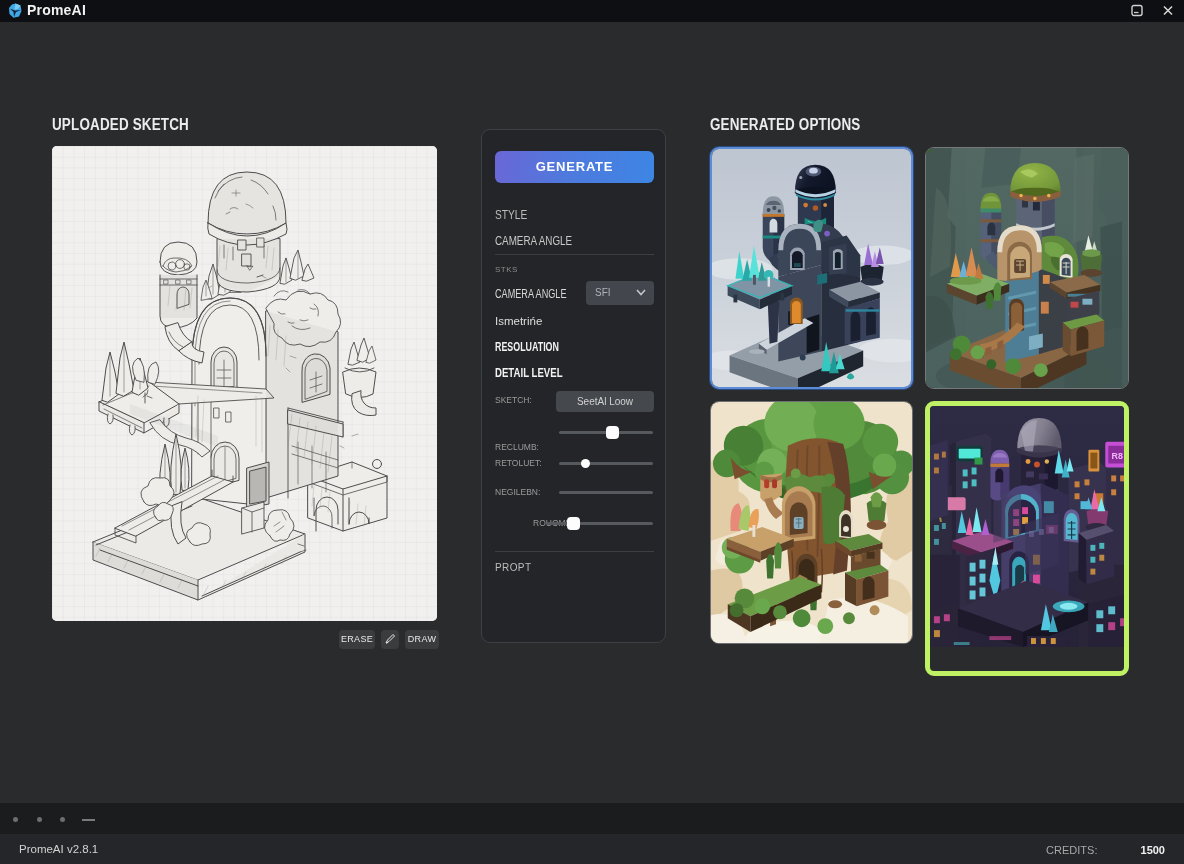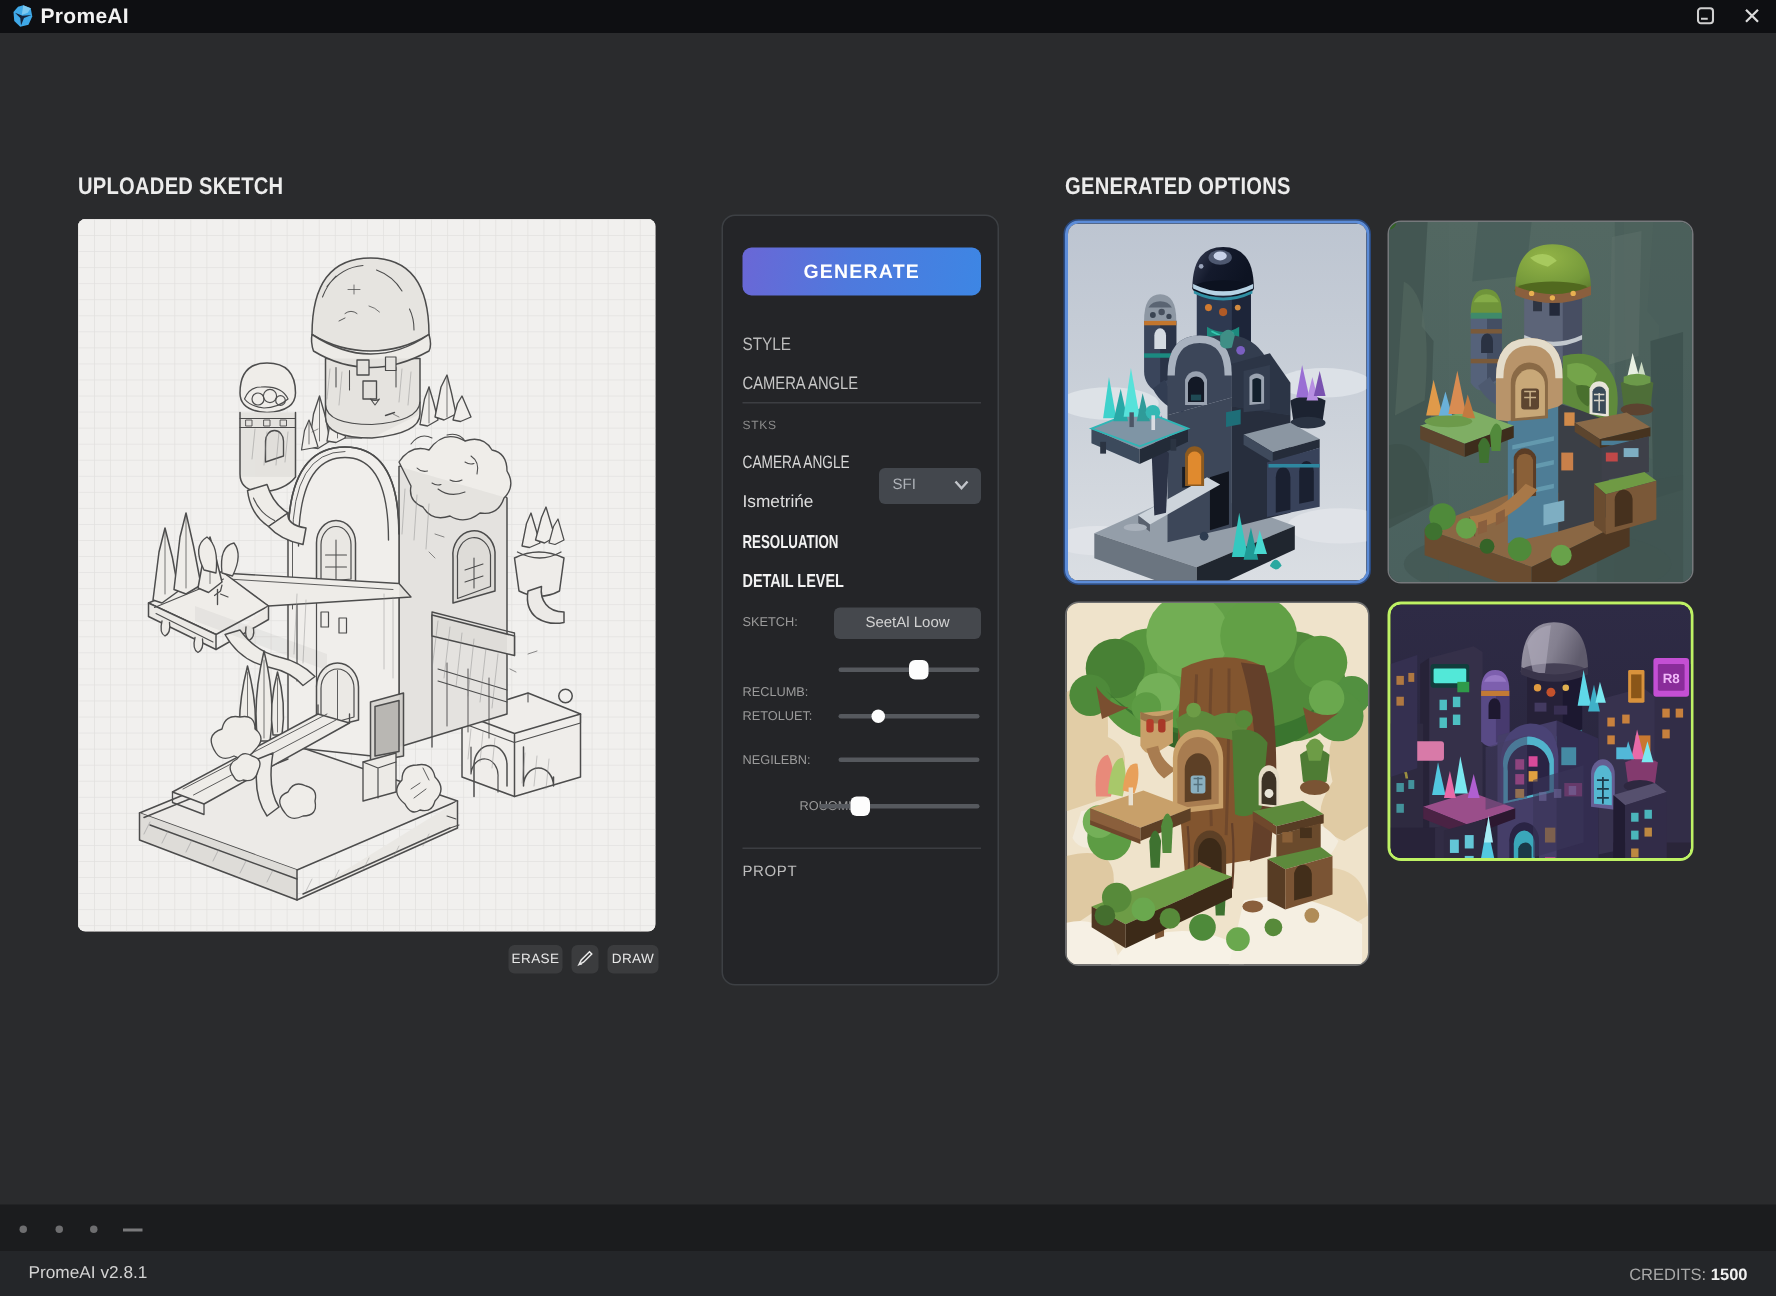--- a/index.html
+++ b/index.html
@@ -15,39 +15,39 @@
 
   
   .h1 { font-size:16px; font-weight:bold; color:#ececec; letter-spacing:0.2px; transform:scaleX(0.84); transform-origin:left center; }
 
   
   #sketch { left:52px; top:146px; width:385px; height:475px; background:#f1f0ee; border-radius:5px; overflow:hidden; }
 
   .tbtn { background:#3b3c3e; border-radius:4px; color:#e8e8e8; font-size:9px; font-weight:normal; text-align:center; letter-spacing:0.3px; }
 
   
-  #panel { left:481px; top:129px; width:185px; height:514px; border:1px solid #3d4044; background:#242528; border-radius:9px;margin-top:14px; }
+  #panel { left:481px; top:129px; width:185px; height:514px; border:1px solid #3d4044; background:#242528; border-radius:9px; }
   .plabel { position:absolute; left:13px; color:#c6c6c6; }
   .pdiv { position:absolute; left:13px; width:159px; height:1px; background:#3c3e42; }
 
   #genbtn { left:13px; top:21px; width:159px; height:32px; border-radius:6px;
     background:linear-gradient(100deg,#6a67d6 0%, #4f79dd 45%, #3d86e4 100%);
     color:#fff; font-size:13px; font-weight:bold; letter-spacing:0.8px; text-align:center; line-height:32px; }
 
   .slider-track { position:absolute; height:3px; border-radius:2px; background:#56595e; }
   .thumb-sq { position:absolute; background:#fdfdfd; border-radius:4px; }
   .thumb-ci { position:absolute; background:#fdfdfd; border-radius:50%; }
 
   
   .card { position:absolute; width:204px; height:242px; border-radius:9px; overflow:hidden; }
   .card svg { display:block; }
   #card1 { left:710px; top:147px; width:203px; border:2px solid #5c8cd8; box-shadow:0 0 0 1px #2a4a80; }
   #card2 { left:925px; top:147px; border:1px solid #76797c; }
   #card3 { left:710px; top:401px; width:203px; height:243px; border:1px solid #6e6f70; }
-  #card4 { left:925px; top:401px; height:173px; border:2px solid #bef264; }
+  #card4 { left:925px; top:401px; height:275px; border:5px solid #bef264; }
 
   
   #dstrip { left:0; top:803px; width:1184px; height:31px; background:#1b1c1e; }
   #statusbar { left:0; top:834px; width:1184px; height:30px; background:#242629; }
   .dot { position:absolute; top:817px; width:5px; height:5px; border-radius:50%; background:#6e6e70; }
 </style>
 </head>
 <body>
 <div id="stage">
 
@@ -269,21 +269,21 @@
   </div>
   <div class="abs tbtn" style="left:405px;top:630px;width:34px;height:19px;line-height:19px;">DRAW</div>
 
   <div class="abs" id="panel">
     <div class="abs" id="genbtn">GENERATE</div>
     <div class="plabel" style="top:78px;font-size:12px;letter-spacing:0px;color:#bcbcbc;transform:scaleX(0.85);transform-origin:left center;">STYLE</div>
     <div class="plabel" style="top:104px;font-size:12px;letter-spacing:0px;color:#c8c8c8;transform:scaleX(0.82);transform-origin:left center;">CAMERA ANGLE</div>
     <div class="pdiv" style="top:124px;"></div>
     <div class="plabel" style="top:135px;font-size:8px;color:#8d8d8d;letter-spacing:0.5px;">STKS</div>
     <div class="plabel" style="top:157px;font-size:12px;color:#d8d8d8;letter-spacing:0px;transform:scaleX(0.76);transform-origin:left center;">CAMERA ANGLE</div>
-    <div class="abs" style="left:104px;top:168px;width:68px;height:24px;background:#43474d;border-radius:4px;">
+    <div class="abs" style="left:104px;top:151px;width:68px;height:24px;background:#43474d;border-radius:4px;">
       <span style="position:absolute;left:9px;top:6px;font-size:10px;color:#aeb2b8;">SFI</span>
       <svg style="position:absolute;right:8px;top:8px;" width="10" height="7" viewBox="0 0 10 7">
           <path d="M1 1 L5 5.5 L9 1" stroke="#c2c5ca" stroke-width="1.6" fill="none"></path>
         </svg>
     </div>
     <div class="plabel" style="top:185px;font-size:11.5px;color:#dedede;">Ismetrińe</div>
     <div class="plabel" style="top:210px;font-size:12.5px;font-weight:bold;color:#f2f2f2;transform:scaleX(0.71);transform-origin:left center;">RESOLUATION</div>
     <div class="plabel" style="top:236px;font-size:12.5px;font-weight:bold;color:#f2f2f2;transform:scaleX(0.77);transform-origin:left center;">DETAIL LEVEL</div>
 
     <div class="plabel" style="top:265px;font-size:8.5px;color:#9b9b9b;">SKETCH:</div>
@@ -875,15 +875,15 @@
   </svg>
     </div>
 
   <div class="abs" id="dstrip"></div>
   <div class="dot" style="left:13px;"></div>
   <div class="dot" style="left:37px;"></div>
   <div class="dot" style="left:60px;"></div>
   <div class="abs" style="left:82px;top:819px;width:13px;height:2px;background:#7a7a7c;"></div>
   <div class="abs" id="statusbar"></div>
   <div class="abs" style="left:19px;top:843px;font-size:11.5px;color:#d2d2d2;">PromeAI v2.8.1</div>
-  <div class="abs" style="right:19px;top:844px;font-size:11px;"><span style="color:#a8a8a8;">CREDITS:</span> <span style="color:#f0f0f0;font-weight:bold;">1500</span></div>
+  <div class="abs" style="right:19px;top:844px;font-size:11px;"><span style="color:#a8a8a8;">CREDITS:</span> <span style="color:#f0f0f0;font-weight:bold;margin-left:40px;">1500</span></div>
 
 </div>
 
 </body></html>

